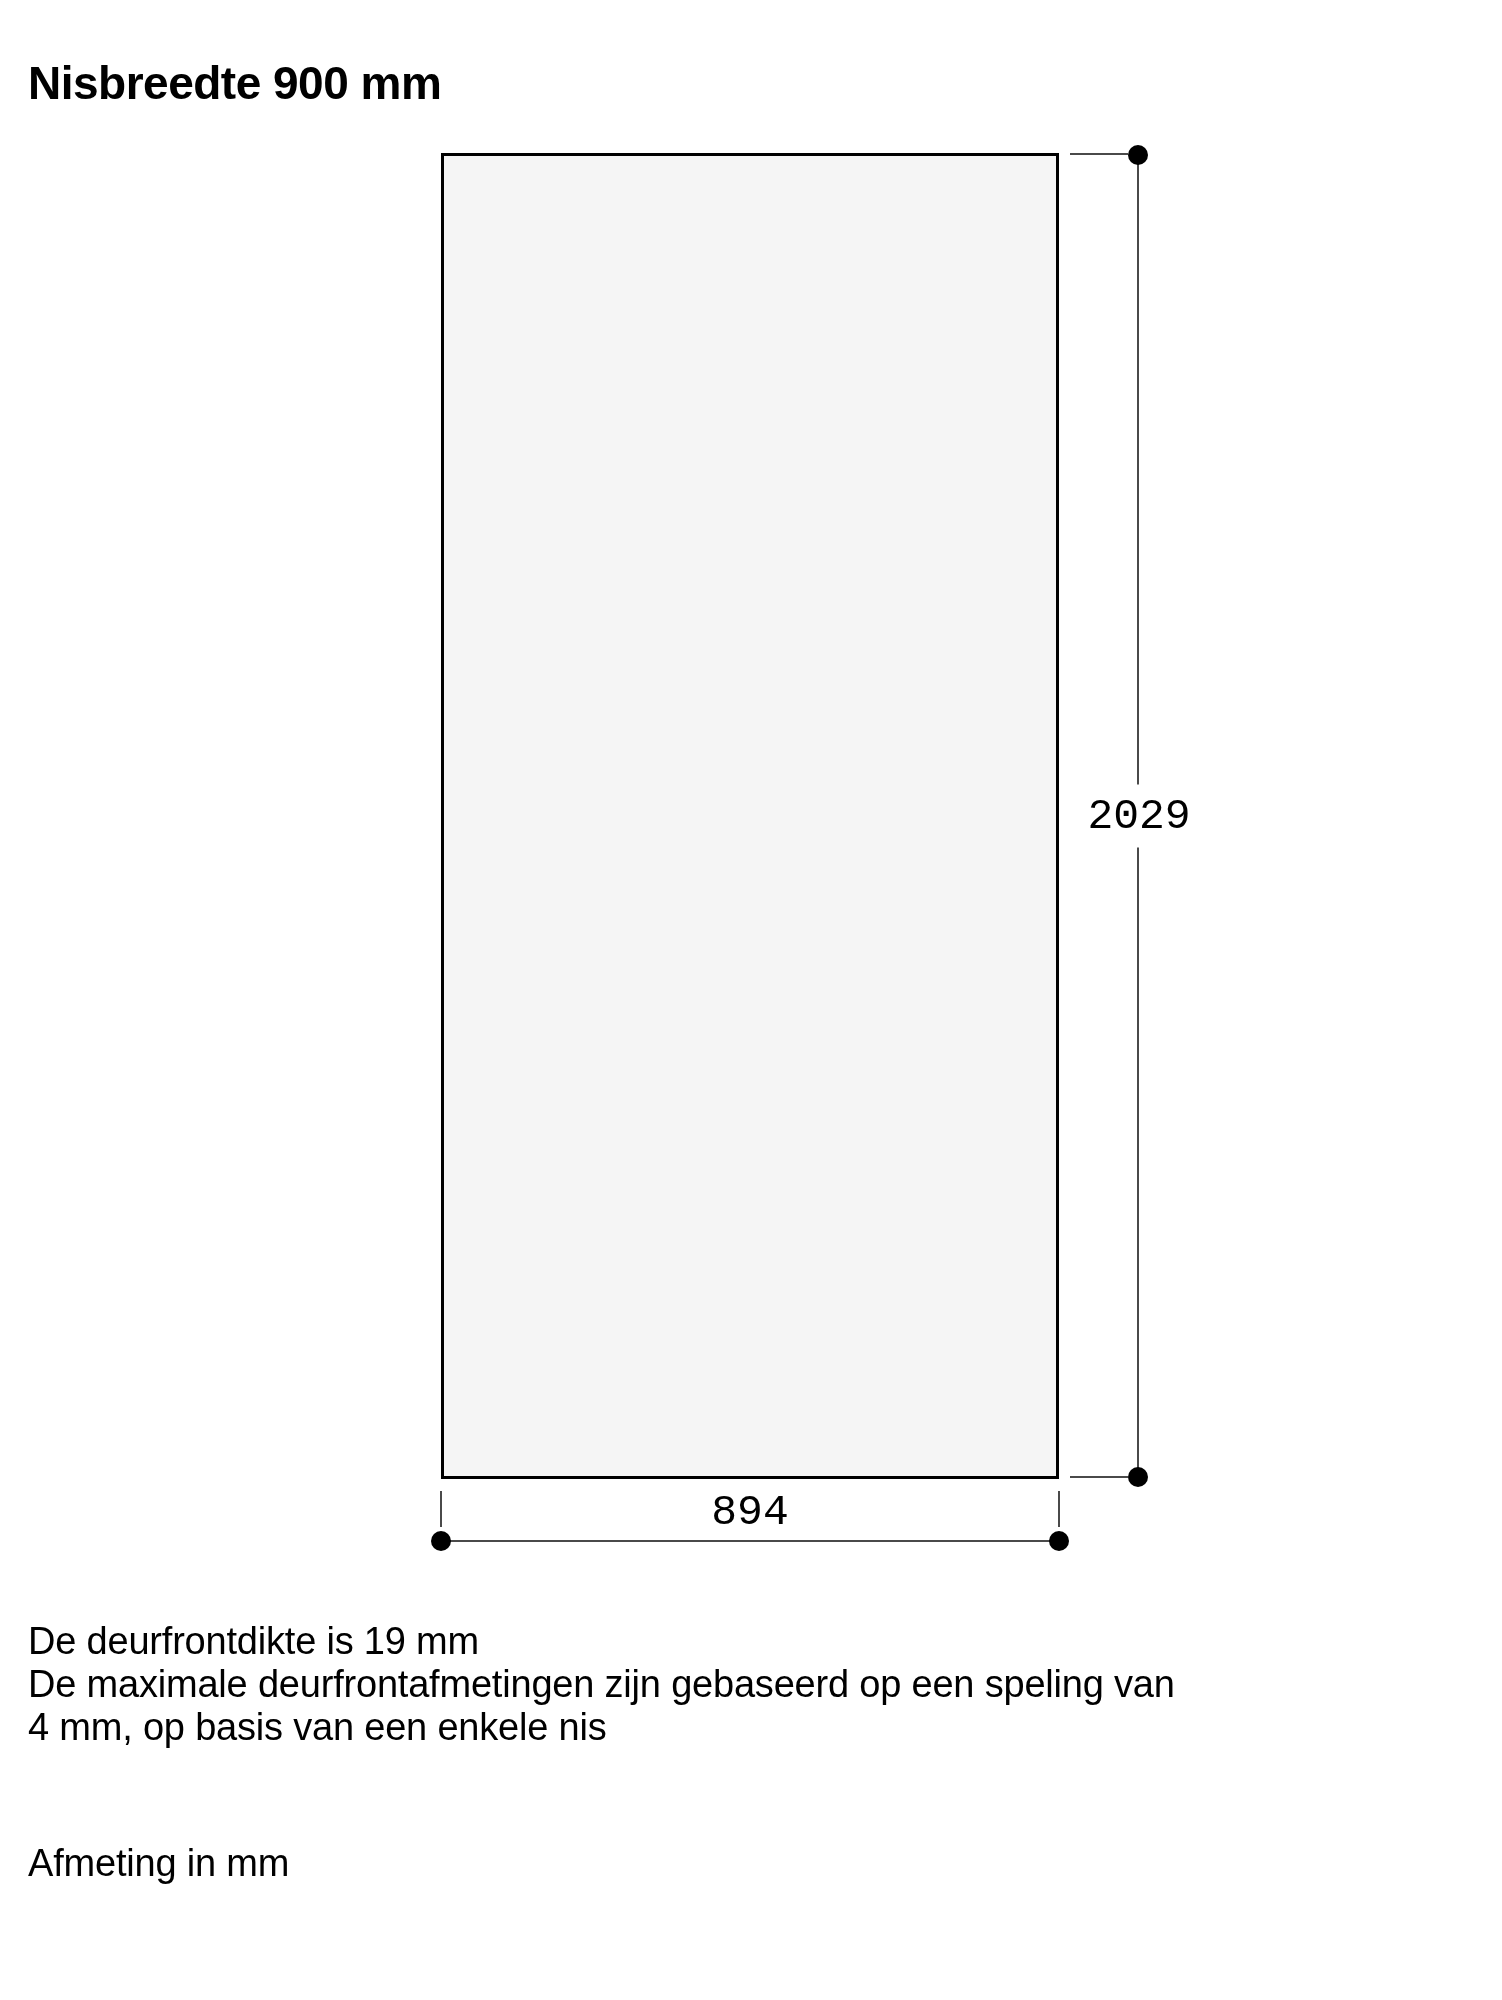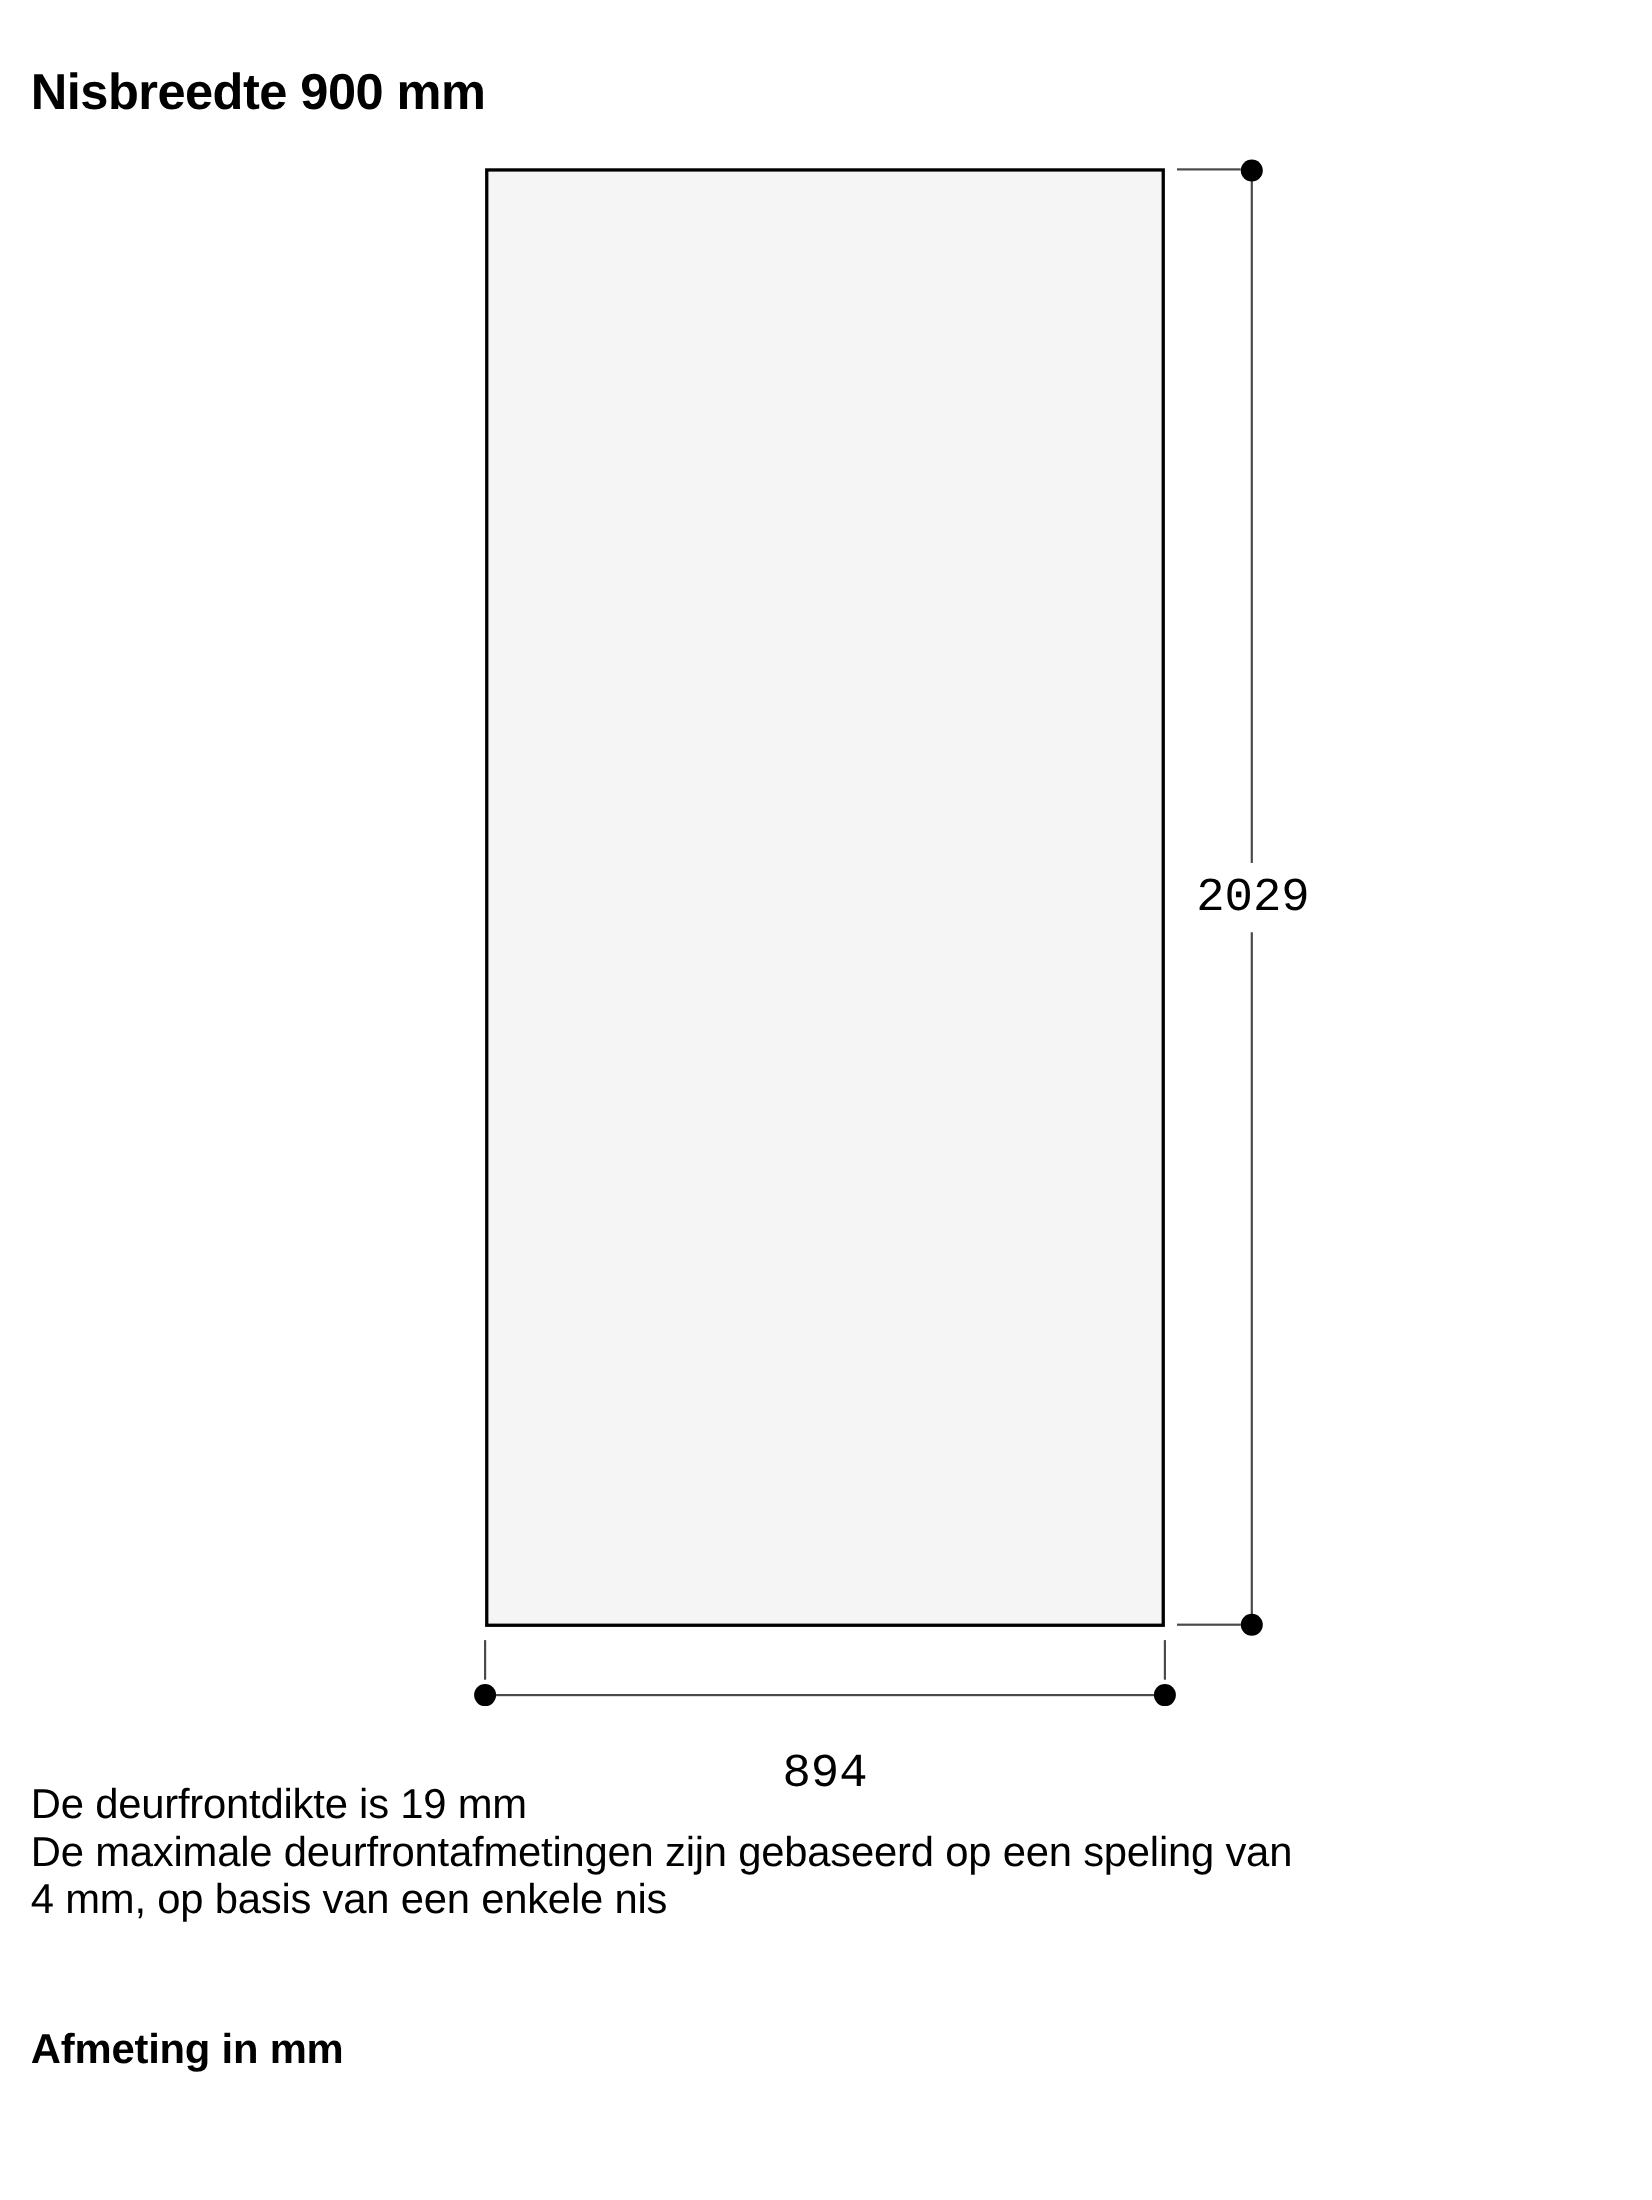--- a/index.html
+++ b/index.html
@@ -74,36 +74,36 @@
   .v-conn-bottom{ left:1070px; top:1476px; width:58px; height:2px; }
   .v-dot-top{ left:1128px; top:145px; }
   .v-dot-bottom{ left:1128px; top:1467px; }
   .v-label{ left:1139px; top:816px; }
   
   .h-ext-left{ left:440px; top:1491px; width:2px; height:36px; }
   .h-ext-right{ left:1058px; top:1491px; width:2px; height:36px; }
   .h-line{ left:441px; top:1540px; width:618px; height:2px; }
   .h-dot-left{ left:431px; top:1531px; }
   .h-dot-right{ left:1049px; top:1531px; }
-  .h-label{ left:750px; top:1612px;text-align:center; }
+  .h-label{ left:750px; top:1512px;text-align:center; }
   .notes{
     position:absolute;
     left:28px;
     top:1620px;
     font-size:38px;
     font-weight:400;
     line-height:43px;
     letter-spacing:-0.2px;
   }
   .footer-note{
     position:absolute;
     left:28px;
     top:1842px;
     font-size:38px;
-    font-weight:700;
+    font-weight:400;
     letter-spacing:-0.2px;
     white-space:nowrap;
   }
 </style>
 </head>
 <body>
 
 <div class="page">
 
   <div class="page-title">Nisbreedte 900 mm</div>

